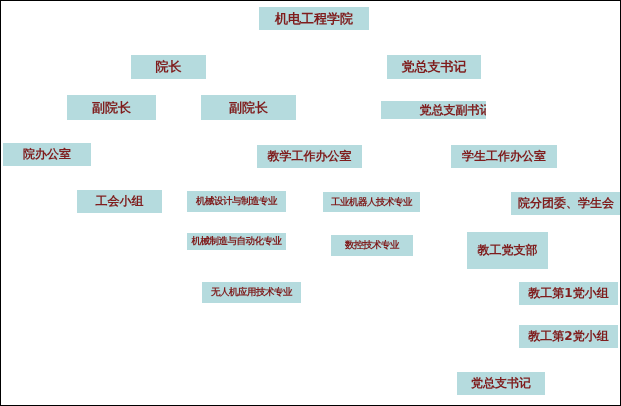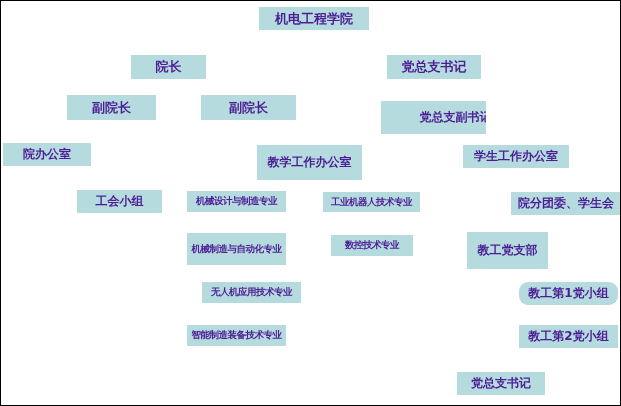--- a/index.html
+++ b/index.html
@@ -14,21 +14,21 @@
     height: 406px;
     box-sizing: border-box;
     border: 1px solid #000000;
     background: #ffffff;
     overflow: hidden;
   }
   .node {
     position: absolute;
     box-sizing: border-box;
     background: #b5dbde;
-    color: #4c1d95;
+    color: #7f1d1d;
     display: flex;
     align-items: center;
     justify-content: center;
     text-align: right;
     font-weight: bold;
     white-space: nowrap;
     overflow: hidden;
   }
   .sz-l { font-size: 13px; }
   .sz-m { font-size: 12px; }
@@ -36,29 +36,28 @@
 </style>
 </head>
 <body>
 
 <div class="canvas">
   <div class="node sz-l" style="left:258px; top:6px;   width:110px; height:23px;">机电工程学院</div>
   <div class="node sz-l" style="left:130px; top:54px;  width:75px;  height:24px;">院长</div>
   <div class="node sz-l" style="left:386px; top:54px;  width:94px;  height:24px;">党总支书记</div>
   <div class="node sz-l" style="left:66px;  top:94px;  width:89px;  height:25px;">副院长</div>
   <div class="node sz-l" style="left:200px; top:94px;  width:95px;  height:25px;">副院长</div>
-  <div class="node sz-m" style="left:380px; top:100px; width:105px; height:33px;padding-left:44px;">党总支副书记</div>
+  <div class="node sz-m" style="left:380px; top:100px; width:105px; height:18px;padding-left:44px;">党总支副书记</div>
   <div class="node sz-m" style="left:2px;   top:142px; width:88px;  height:23px;">院办公室</div>
-  <div class="node sz-m" style="left:256px; top:144px; width:105px; height:35px;">教学工作办公室</div>
-  <div class="node sz-m" style="left:450px; top:144px; width:106px; height:23px;margin-left:12px;">学生工作办公室</div>
+  <div class="node sz-m" style="left:256px; top:144px; width:105px; height:23px;">教学工作办公室</div>
+  <div class="node sz-m" style="left:450px; top:144px; width:106px; height:23px;">学生工作办公室</div>
   <div class="node sz-s" style="left:186px; top:190px; width:99px;  height:21px;">机械设计与制造专业</div>
   <div class="node sz-m" style="left:76px;  top:189px; width:85px;  height:23px;">工会小组</div>
   <div class="node sz-m" style="left:510px; top:191px; width:110px; height:23px;">院分团委、学生会</div>
   <div class="node sz-s" style="left:322px; top:191px; width:97px;  height:20px;">工业机器人技术专业</div>
-  <div class="node sz-s" style="left:186px; top:232px; width:99px;  height:32px;">机械制造与自动化专业</div>
+  <div class="node sz-s" style="left:186px; top:232px; width:99px;  height:17px;">机械制造与自动化专业</div>
   <div class="node sz-s" style="left:330px; top:234px; width:82px;  height:21px;">数控技术专业</div>
   <div class="node sz-m" style="left:466px; top:231px; width:81px;  height:37px;">教工党支部</div>
   <div class="node sz-s" style="left:186px; top:281px; width:99px;  height:21px;margin-left:15px;">无人机应用技术专业</div>
-  <div class="node sz-m" style="left:518px; top:281px; width:99px;  height:23px;border-radius:9px;">教工第1党小组</div>
-  <div class="node sz-s" style="left:186px; top:324px; width:99px;  height:21px;">智能制造装备技术专业</div>
+  <div class="node sz-m" style="left:518px; top:281px; width:99px;  height:23px;">教工第1党小组</div>
   <div class="node sz-m" style="left:518px; top:324px; width:99px;  height:23px;">教工第2党小组</div>
   <div class="node sz-m" style="left:456px; top:371px; width:88px;  height:23px;">党总支书记</div>
 </div>
 
 </body></html>

